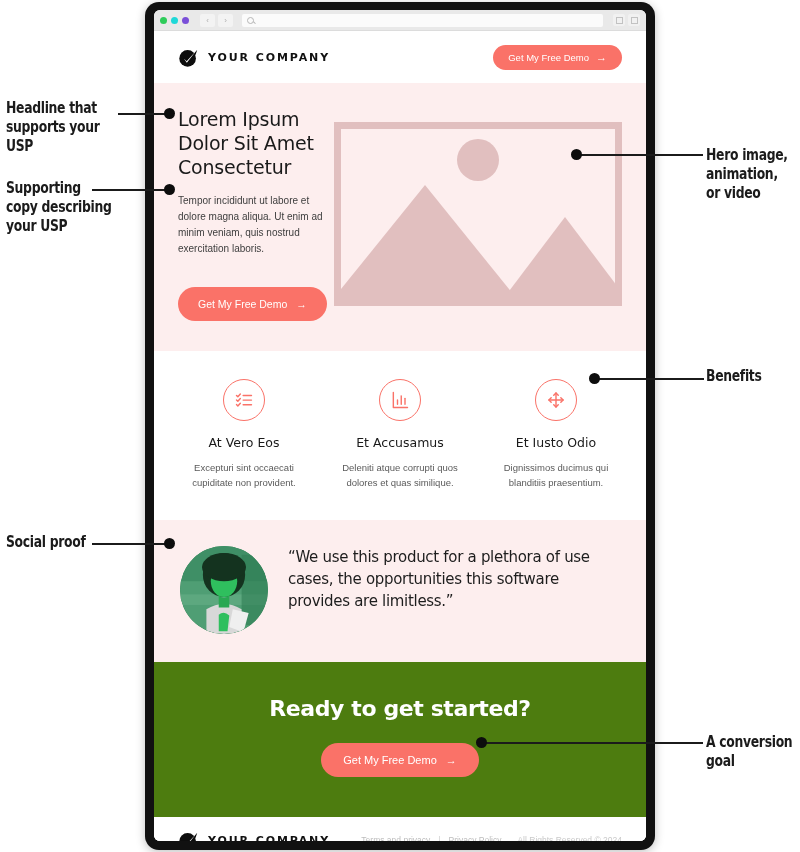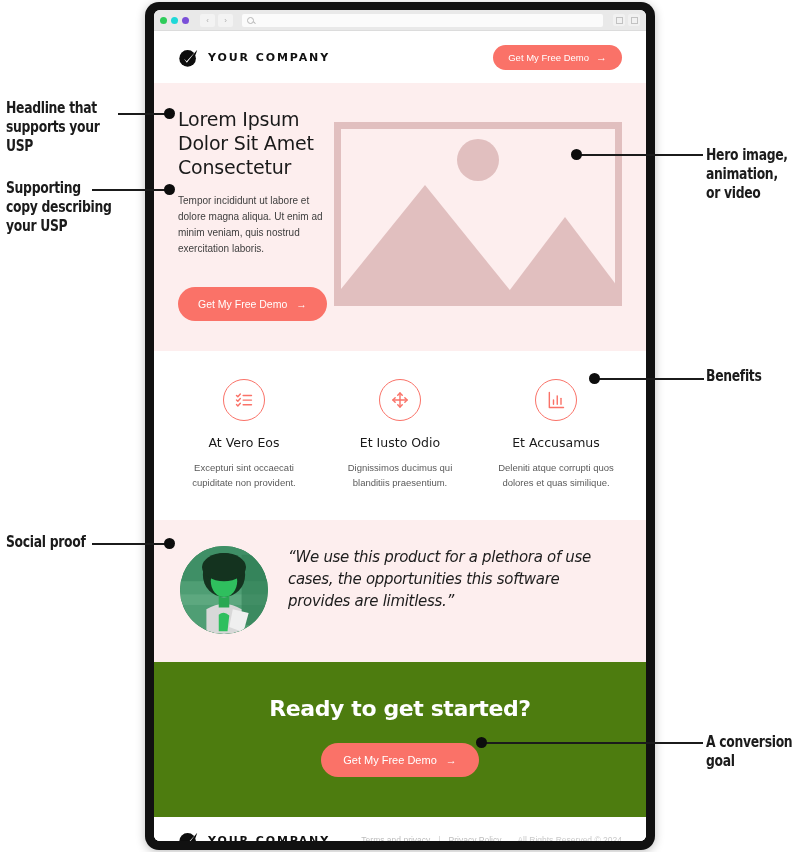--- a/index.html
+++ b/index.html
@@ -143,21 +143,21 @@
   .testimonial{
     background:#fdeeee;padding:26px 26px 28px 26px;display:flex;gap:20px;
     align-items:flex-start;box-sizing:border-box;
   }
   .avatar{
     width:88px;height:88px;flex:0 0 88px;border-radius:50%;overflow:hidden;position:relative;
     background:#2f7d4f;
   }
   .avatar svg{display:block;width:100%;height:100%;}
   .quote{
-    font-style:italic;font-size:15px;line-height:22px;color:#1d1d1d;margin:0 0 13px 0;
+    font-size:15px;line-height:22px;color:#1d1d1d;margin:0 0 13px 0;
     font-family:"DejaVu Sans", sans-serif;letter-spacing:-0.3px;
   }
   .attrib{font-size:10px;font-weight:bold;color:#2b2b2b;margin:0;}
 
   
   .cta-band{
     background:#4d7c0f;padding:34px 20px 40px 20px;text-align:center;box-sizing:border-box;
   }
   .cta-title{
     color:#fff;font-size:22px;font-weight:bold;margin:0 0 22px 0;
@@ -257,43 +257,43 @@
                 <line x1="11" y1="17.6" x2="21" y2="17.6"></line>
               </svg>
             </div>
             <h3 class="b-title">At Vero Eos</h3>
             <p class="b-desc">Excepturi sint occaecati cupiditate non provident.</p>
           </div>
 
           <div class="benefit">
             <div class="b-icon">
               <svg width="20" height="20" viewBox="0 0 24 24" fill="none" stroke="#fa7268" stroke-width="1.7" stroke-linecap="round" stroke-linejoin="round">
+                <path d="M4 3 v18 h17"></path>
+                <line x1="9" y1="17" x2="9" y2="12"></line>
+                <line x1="13.5" y1="17" x2="13.5" y2="7"></line>
+                <line x1="18" y1="17" x2="18" y2="10"></line>
+              </svg>
+            </div>
+            <h3 class="b-title">Et Accusamus</h3>
+            <p class="b-desc">Deleniti atque corrupti quos dolores et quas similique.</p>
+          </div>
+
+          <div class="benefit">
+            <div class="b-icon">
+              <svg width="20" height="20" viewBox="0 0 24 24" fill="none" stroke="#fa7268" stroke-width="1.7" stroke-linecap="round" stroke-linejoin="round">
                 <line x1="12" y1="3.5" x2="12" y2="20.5"></line>
                 <line x1="3.5" y1="12" x2="20.5" y2="12"></line>
                 <polyline points="9.3,6.2 12,3.5 14.7,6.2"></polyline>
                 <polyline points="9.3,17.8 12,20.5 14.7,17.8"></polyline>
                 <polyline points="6.2,9.3 3.5,12 6.2,14.7"></polyline>
                 <polyline points="17.8,9.3 20.5,12 17.8,14.7"></polyline>
               </svg>
             </div>
             <h3 class="b-title">Et Iusto Odio</h3>
             <p class="b-desc">Dignissimos ducimus qui blanditiis praesentium.</p>
-          </div>
-
-          <div class="benefit">
-            <div class="b-icon">
-              <svg width="20" height="20" viewBox="0 0 24 24" fill="none" stroke="#fa7268" stroke-width="1.7" stroke-linecap="round" stroke-linejoin="round">
-                <path d="M4 3 v18 h17"></path>
-                <line x1="9" y1="17" x2="9" y2="12"></line>
-                <line x1="13.5" y1="17" x2="13.5" y2="7"></line>
-                <line x1="18" y1="17" x2="18" y2="10"></line>
-              </svg>
-            </div>
-            <h3 class="b-title">Et Accusamus</h3>
-            <p class="b-desc">Deleniti atque corrupti quos dolores et quas similique.</p>
           </div>
 
         </div>
 
         <div class="testimonial">
           <div class="avatar">
             <svg viewBox="0 0 100 100">
               <defs>
                 <clipPath id="ac">
                     <circle cx="50" cy="50" r="50"></circle>

